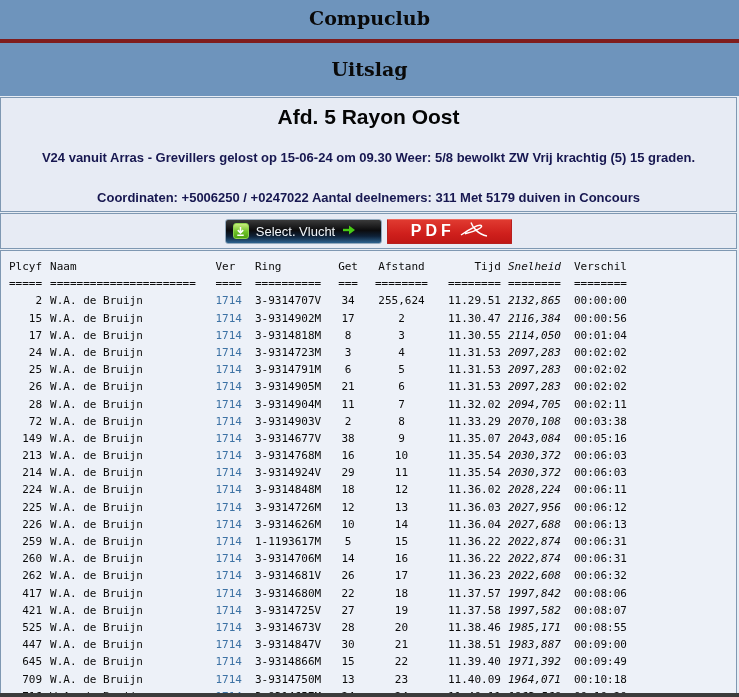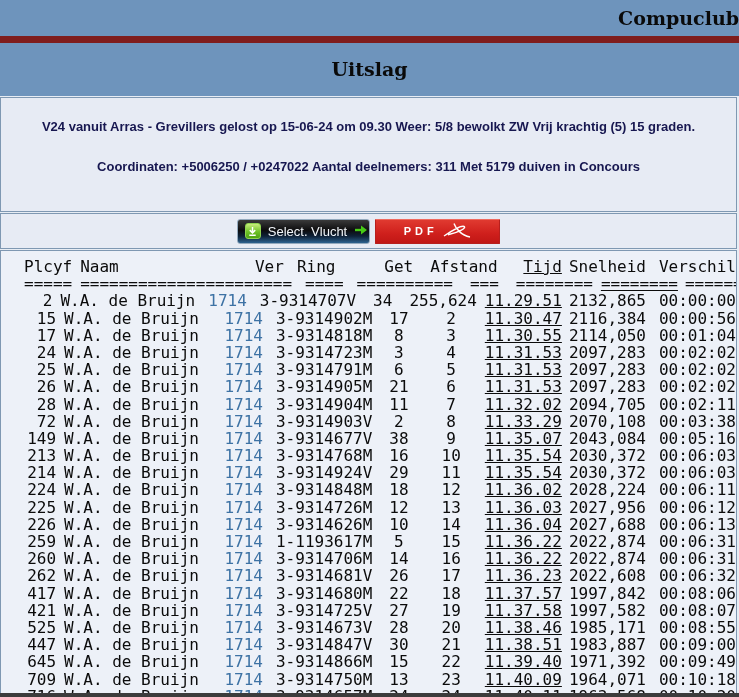--- a/index.html
+++ b/index.html
@@ -12,21 +12,21 @@
 
   
   .banner { width:739px; background:#6e94bc; }
   .banner-row {
     text-align:center;
     font-family:"DejaVu Serif", serif;
     font-weight:bold;
     font-size:19px;
     color:#0a0a0a;
   }
-  .banner-row.first  { height:43px; line-height:36px; border-bottom:7px solid #7f1d1d;text-align:right; }
+  .banner-row.first  { height:43px; line-height:36px; border-bottom:4px solid #7f1d1d; }
   .banner-row.second { height:53px; line-height:52px; }
 
   
   .panel {
     width:737px;
     margin-top:1px;
     border:1px solid #7f98b2;
     background:#e7ebf4;
   }
   .panel.info { height:115px; text-align:center; }
@@ -48,79 +48,80 @@
     height:36px;
     display:flex;
     align-items:center;
     justify-content:center;
     gap:5px;
   }
 
   
   .btn-select {
     display:flex; align-items:center; gap:7px;
-    height:25px; padding:0 1px 0 7px;
+    height:25px; padding:0 25px 0 7px;
     border:1px solid #93a9bd; border-radius:3px;
     background:linear-gradient(180deg,#3a3a3a 0%,#0c0c0e 45%,#0e2137 70%,#2d628f 100%);
     color:#f2f6fa; font-size:13px;
     cursor:pointer;
   }
   .dl-badge {
     width:16px; height:16px; border-radius:3px;
     background:linear-gradient(180deg,#c8ec7d 0%,#6fc228 55%,#4ea313 100%);
     border:1px solid #8ed44e;
     display:flex; align-items:center; justify-content:center;
   }
   
   .btn-pdf {
     width:125px; height:25px;
     border:1px solid #b71f1d; border-top-color:#ef6a5f; border-radius:1px;
     background:linear-gradient(180deg,#e03a30 0%,#cf1f1c 60%,#c01715 100%);
     display:flex; align-items:center; justify-content:center; gap:4px;
-    color:#ffffff; font-size:11px; font-weight:bold; letter-spacing:4px;
+    color:#ffffff; font-size:16px; font-weight:bold; letter-spacing:4px;
     cursor:pointer;
   }
 
   
   .panel.results {
     height:444px;
     background:#edf1f8;
-    padding:7px 0 0 23px;
+    padding:7px 0 0 8px;
     overflow:hidden;
     font-family:"DejaVu Sans Mono", monospace;
-    font-size:16px;
+    font-size:11px;
     color:#0b0b0b;
   }
   .tr { display:flex; height:17.2px; line-height:17px; white-space:pre; }
   .tr span { display:inline-block; overflow:visible; }
   .c0 { width:5ch;  text-align:right; }
   .c1 { width:23ch; margin-left:8px;  text-align:left; }
   .c2 { width:4ch;  margin-left:13px; text-align:left; }
   .c3 { width:10ch; margin-left:13px; text-align:left; }
   .c4 { width:3ch;  margin-left:17px; text-align:center; }
   .c5 { width:8ch;  margin-left:17px; text-align:center; }
-  .c6 { width:8ch;  margin-left:8px;  text-align:right;text-decoration:underline; }
-  .c7 { width:8ch;  margin-left:7px;  text-align:right; }
+  .c6 { width:8ch;  margin-left:20px;  text-align:right; }
+  .c7 { width:8ch;  margin-left:7px;  text-align:right;font-style:italic; }
   .c8 { width:8ch;  margin-left:13px; text-align:right; }
   .ver-link { color:#3d72a4; text-decoration:none; cursor:pointer; }
 
   .bottom-edge {
     position:absolute; left:0; bottom:0;
     width:739px; height:4px; background:#3c3c3c;
   }
 </style>
 </head>
 <body>
 
 <div class="banner">
   <div class="banner-row first">Compuclub</div>
   <div class="banner-row second">Uitslag</div>
 </div>
 
 <div class="panel info">
+  <div class="info-heading">Afd. 5 Rayon Oost</div>
   <div class="info-line l1">V24 vanuit Arras - Grevillers gelost op 15-06-24 om 09.30 Weer: 5/8 bewolkt ZW Vrij krachtig (5) 15 graden.</div>
   <div class="info-line l2">Coordinaten: +5006250 / +0247022 Aantal deelnemers: 311 Met 5179 duiven in Concours</div>
 </div>
 
 <div class="panel toolbar">
   <div class="btn-select">
     <span class="dl-badge">
       <svg width="11" height="11" viewBox="0 0 12 12">
         <path d="M6 1 V6 M3 4.5 L6 7.5 L9 4.5 M2.5 10 H9.5" stroke="#ffffff" stroke-width="1.6" fill="none"></path>
       </svg>

